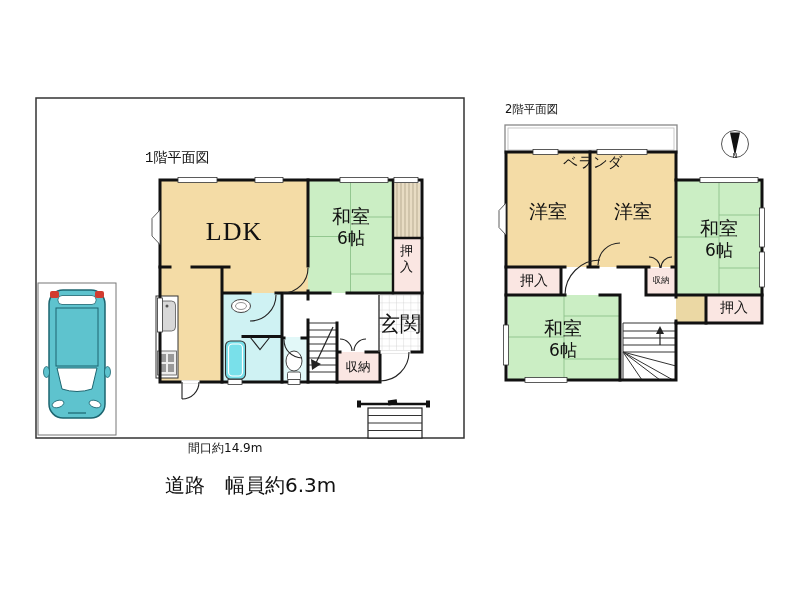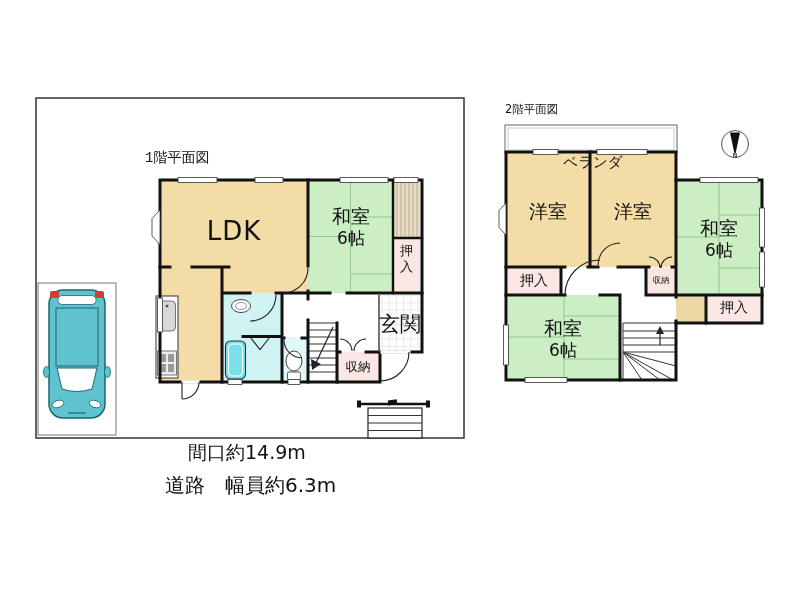--- a/index.html
+++ b/index.html
@@ -197,36 +197,36 @@
     <path class="arc" d="M660,268 A11,11 0 0 0 649,257 M661,268 A11,11 0 0 1 672,257"></path>
   </g>
 
   <g>
     <circle cx="735" cy="144" r="13.5" fill="#fff" stroke="#555" stroke-width="1"></circle>
     <polygon points="730,132.5 740,132.5 735,156" fill="#111"></polygon>
   </g>
 </svg>
 
 <div class="lbl lbl-left" style="left:145px;top:151px;width:100px;font-size:14px;font-family:Liberation Mono, monospace;">1階平面図</div>
-<div class="lbl" style="left:196px;top:217px;width:76px;font-size:26px;letter-spacing:1px;">LDK</div>
+<div class="lbl" style="left:196px;top:217px;width:76px;font-size:26px;letter-spacing:1px;font-family:Liberation Serif, serif;">LDK</div>
 <div class="lbl" style="left:316px;top:206px;width:70px;font-size:19px;">和室</div>
 <div class="lbl" style="left:316px;top:229px;width:70px;font-size:17px;">6帖</div>
 <div class="lbl vtext" style="left:398px;top:243px;width:17px;font-size:13px;line-height:1.25;">押入</div>
 <div class="lbl" style="left:377px;top:313px;width:46px;font-size:21px;">玄関</div>
 <div class="lbl" style="left:336px;top:360px;width:44px;font-size:12.5px;">収納</div>
 
 <div class="lbl lbl-left" style="left:505px;top:103px;width:100px;font-size:11.5px;">2階平面図</div>
 <div class="lbl" style="left:553px;top:130px;width:80px;font-size:14.5px;margin-top:24px;">ベランダ</div>
 <div class="lbl" style="left:528px;top:201px;width:40px;font-size:19px;">洋室</div>
 <div class="lbl" style="left:613px;top:201px;width:40px;font-size:19px;">洋室</div>
 <div class="lbl" style="left:684px;top:218px;width:70px;font-size:19px;">和室</div>
 <div class="lbl" style="left:684px;top:241px;width:70px;font-size:17px;">6帖</div>
 <div class="lbl" style="left:706px;top:300px;width:56px;font-size:14px;">押入</div>
 <div class="lbl" style="left:645px;top:276px;width:32px;font-size:8.5px;">収納</div>
 <div class="lbl" style="left:507px;top:273px;width:54px;font-size:14px;">押入</div>
 <div class="lbl" style="left:528px;top:318px;width:70px;font-size:19px;">和室</div>
 <div class="lbl" style="left:528px;top:341px;width:70px;font-size:17px;">6帖</div>
 
-<div class="lbl lbl-left" style="left:188px;top:442px;font-size:19px;">間口約14.9m</div>
+<div class="lbl lbl-left" style="left:188px;top:442px;font-size:12px;">間口約14.9m</div>
 <div class="lbl lbl-left" style="left:165px;top:474px;font-size:20px;text-align:right;">道路　幅員約6.3m</div>
 <div class="lbl" style="left:729px;top:152.5px;width:12px;font-size:6.5px;">N</div>
 
 </div>
 
 </body></html>

